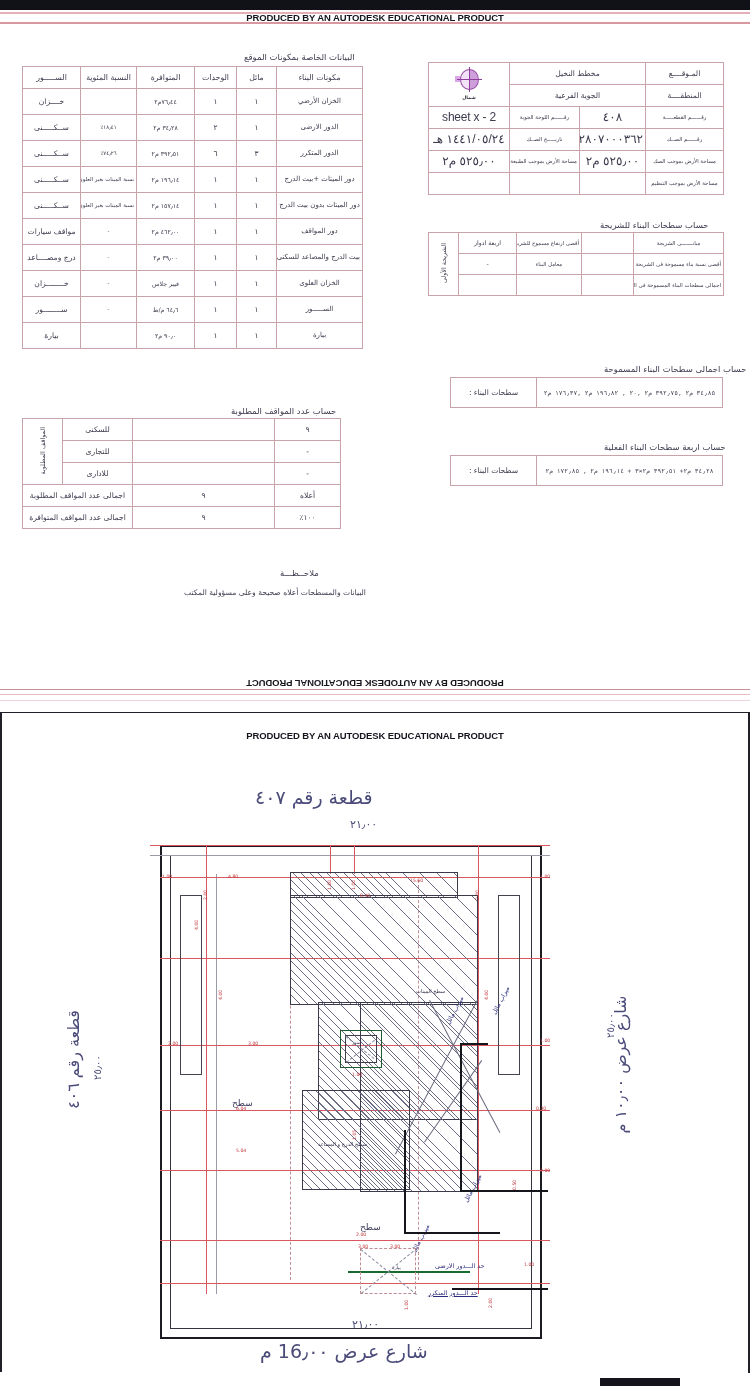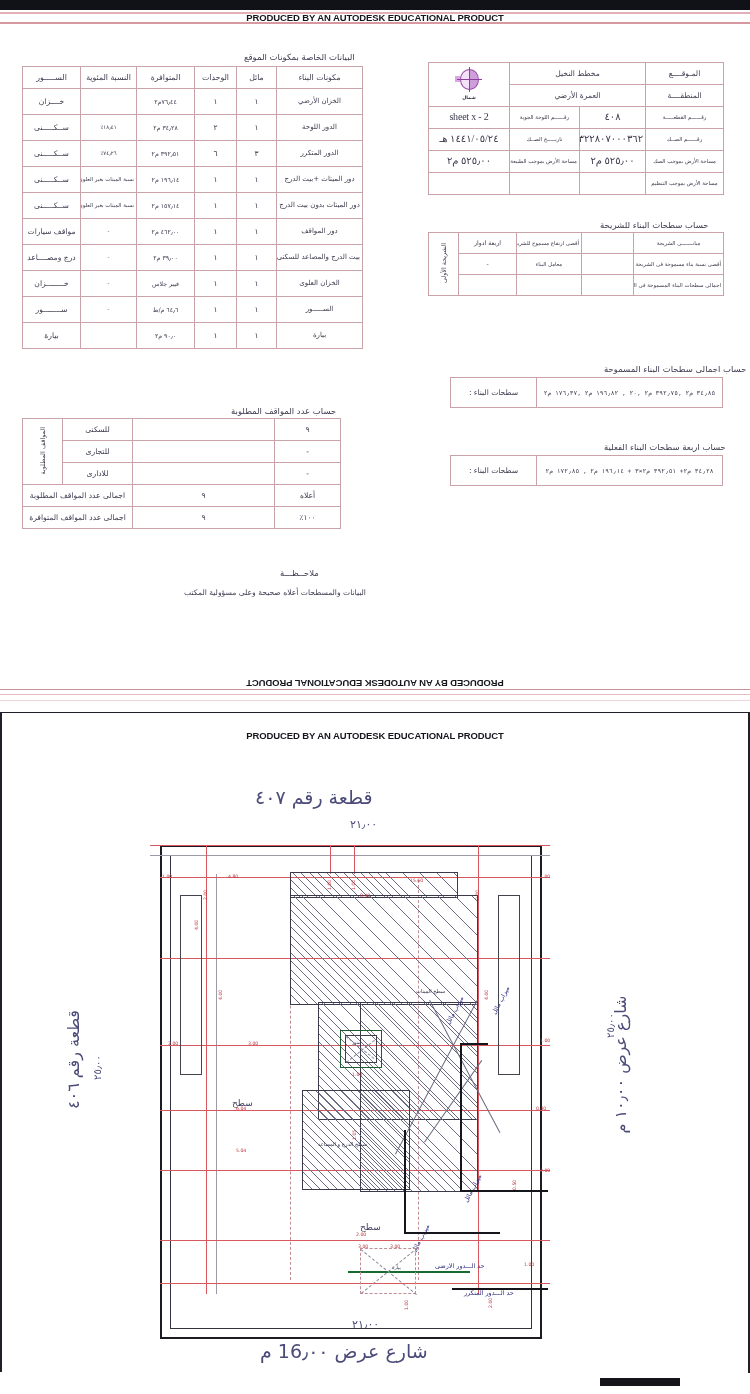--- a/index.html
+++ b/index.html
@@ -131,21 +131,21 @@
     position:absolute; left: 1px; top: 11px; width:25px; height:1.2px; background:#8e3f9e;
   }
   .compass .tail {
     position:absolute; left: -1px; top: 8px; width: 9px; height: 6px;
     background: #d9a6e6;
   }
   .compass-label {
     font-size: 4.6px; text-align:center; margin-top: 1px;
     color: #2a2a38; font-weight: bold; letter-spacing: -0.2px;
   }
-  .mono-val { font-family: Liberation Serif, serif; font-size: 10px; letter-spacing: -0.2px; }
+  .mono-val { font-family: Liberation Sans, sans-serif; font-size: 12px; letter-spacing: -0.2px; }
 
   
   #allowed-table { left: 428px; top: 232px; width: 295px; }
   #allowed-table td { height: 21px; }
 
   
   #total-allowed-table { left: 450px; top: 377px; width: 272px; }
   #total-allowed-table td { height: 30px; }
   #total-actual-table  { left: 450px; top: 455px; width: 272px; }
   #total-actual-table td { height: 30px; }
@@ -305,21 +305,21 @@
       </tr>
       <tr>
           <td class="wrap">الخزان الأرضي</td>
           <td class="num">١</td>
           <td class="num">١</td>
           <td class="tiny">٧٦٫٤٤م٢</td>
           <td class="small"></td>
           <td>خــــزان</td>
         </tr>
       <tr>
-          <td class="wrap">الدور اللوحة</td>
+          <td class="wrap">الدور الارضى</td>
           <td class="num">١</td>
           <td class="num">٢</td>
           <td class="tiny">٣٤٫٢٨ م٢</td>
           <td class="small">١٨٫٤١٪</td>
           <td>ســكـــــنى</td>
         </tr>
       <tr>
           <td class="wrap">الدور المتكرر</td>
           <td class="num">٣</td>
           <td class="num">٦</td>
@@ -407,21 +407,21 @@
             <div class="tail"></div>
               <div class="ring"></div>
             <div class="cross-v"></div>
               <div class="cross-h"></div>
           </div>
           <div class="compass-label">شمال</div>
         </td>
       </tr>
       <tr>
         <td>المنطقــــة</td>
-        <td colspan="2">العمرة الأرضي</td>
+        <td colspan="2">الجوية الفرعية</td>
       </tr>
       <tr>
         <td class="small">رقــــــم القطعـــــة</td>
         <td class="mono-val">٤٠٨</td>
         <td class="small">رقــــــم اللوحة الجوية</td>
         <td class="mono-val">sheet x - 2</td>
       </tr>
       <tr>
         <td class="small">رقــــــم الصــك</td>
         <td class="mono-val">٣٢٢٨٠٧٠٠٠٣٦٢</td>
@@ -616,21 +616,21 @@
 
   <div class="plan-label ar" style="left:416px; top:988px;">سطح الميتات</div>
   <div class="plan-label ar big" style="left:232px; top:1098px;">سطح</div>
   <div class="plan-label ar big" style="left:360px; top:1222px;">سطح</div>
   <div class="plan-label ar" style="left:318px; top:1141px;">سطح الدرج و المصاعد</div>
   <div class="plan-label ar" style="left:392px; top:1265px; font-size:4.6px;">بيارة</div>
 
   <div class="green-line" style="left:348px; top:1271px; width:122px;"></div>
   <div class="plan-label ar blue" style="left:435px; top:1262px;">حد الـــدور الارضى</div>
   <div class="dark-line" style="left:452px; top:1288px; width:96px;"></div>
-  <div class="plan-label ar blue" style="left:464px; top:1289px;">حد الـــدور المتكرر</div>
+  <div class="plan-label ar blue" style="left:428px; top:1289px;text-decoration:underline;">حد الـــدور المتكرر</div>
 
   <div class="hatch" style="left:360px; top:1248px; width:56px; height:46px; background-image:none; border:0.7px dashed #c08e94;"></div>
   <div class="diag dash" style="left:361px; top:1249px; width:72px; transform:rotate(39deg);"></div>
   <div class="diag dash" style="left:361px; top:1293px; width:72px; transform:rotate(-39deg);"></div>
 
   <div class="solid-wall" style="left:460px; top:1190px; width:88px; height:1.5px;"></div>
   <div class="solid-wall" style="left:460px; top:1160px; width:1.5px; height:32px;"></div>
   <div class="solid-wall" style="left:404px; top:1232px; width:96px; height:1.5px;"></div>
   <div class="solid-wall" style="left:404px; top:1130px; width:1.5px; height:104px;"></div>
   <div class="solid-wall" style="left:460px; top:1043px; width:1.5px; height:118px;"></div>

